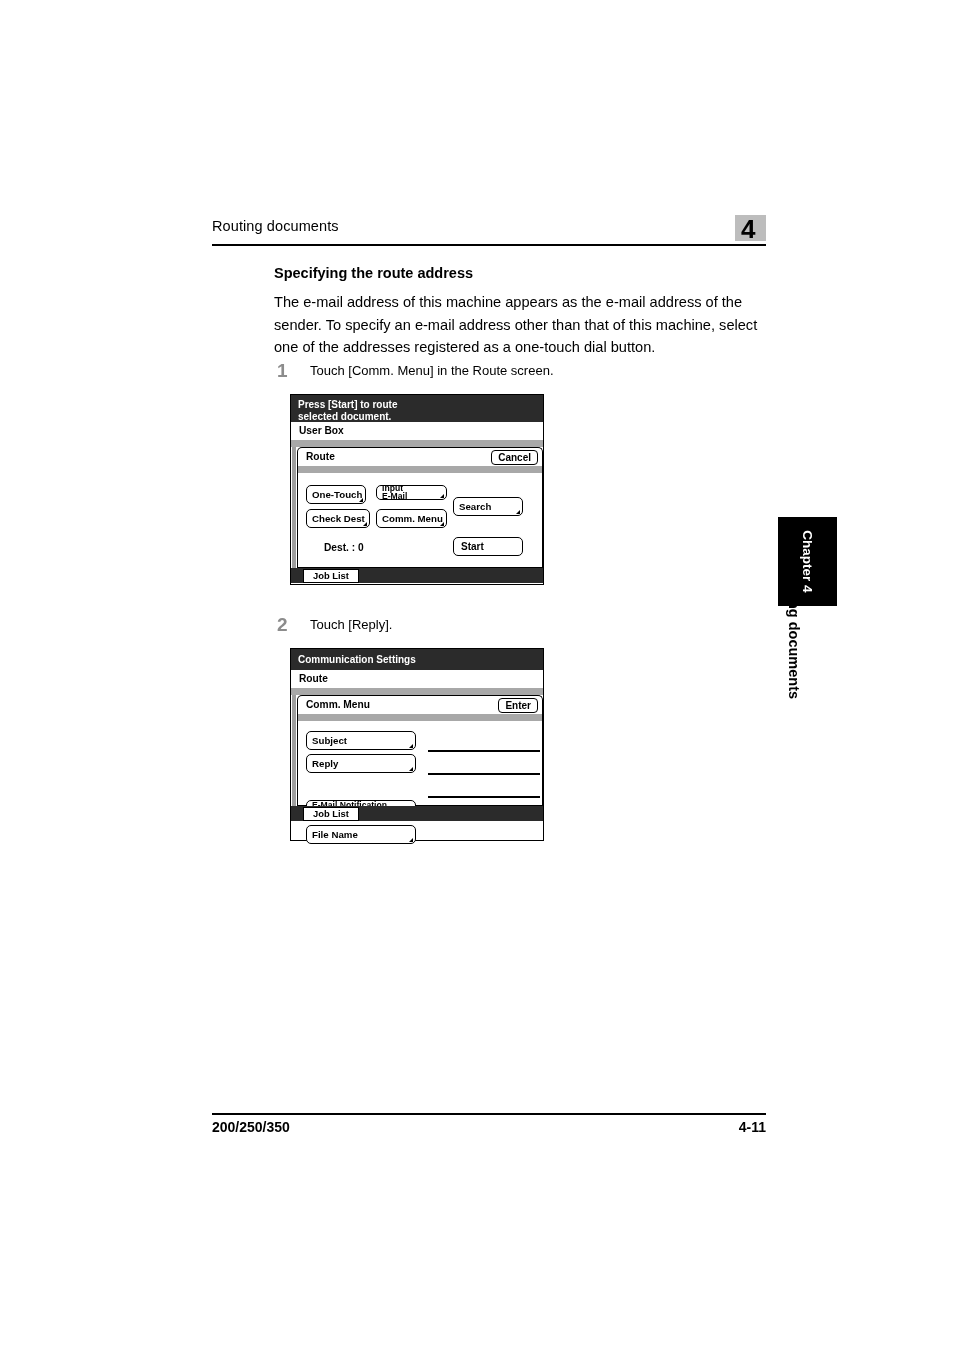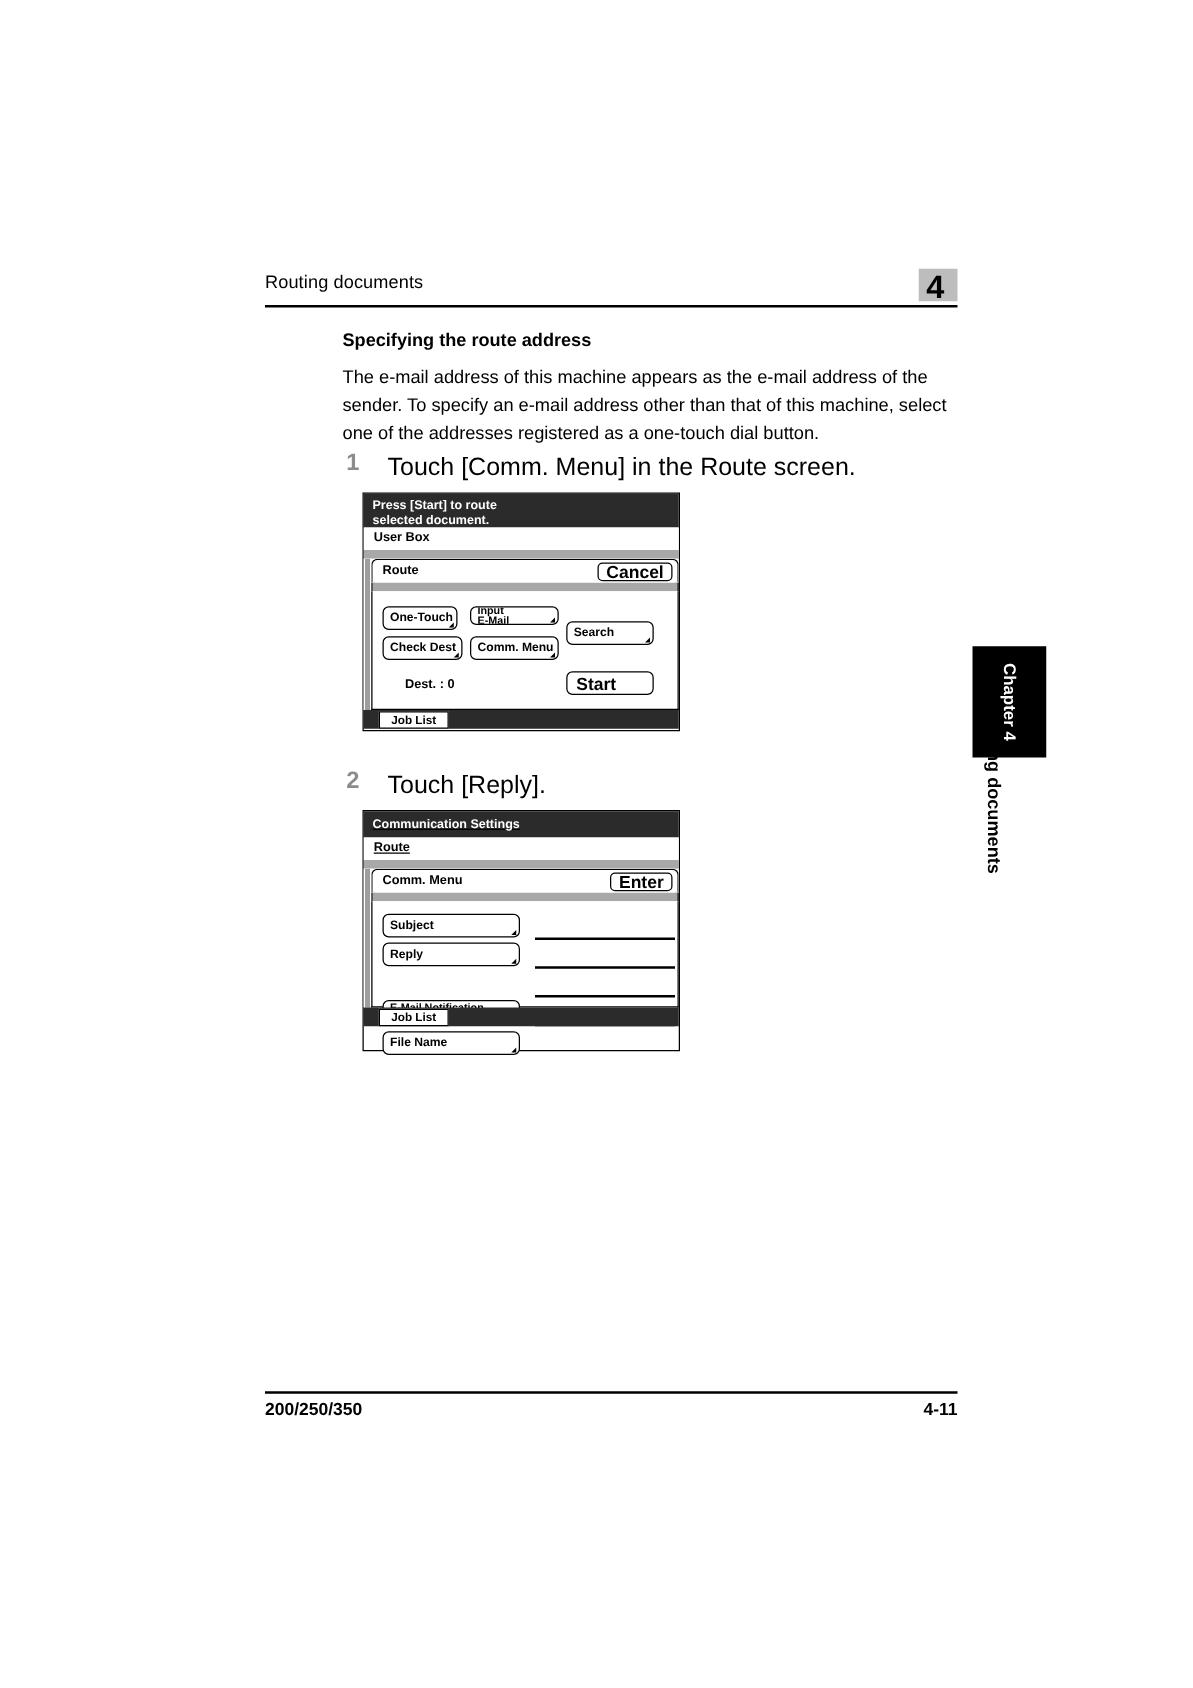--- a/index.html
+++ b/index.html
@@ -82,40 +82,40 @@
 
   
   .step-num {
     position: absolute;
     font-size: 19px;
     font-weight: bold;
     color: #8c8c8c;
   }
   .step-text {
     position: absolute;
-    font-size: 20px;
+    font-size: 13px;
     color: #000;
     white-space: nowrap;
   }
   #step1-num { left: 277px; top: 360px; }
   #step1-text { left: 310px; top: 363px; }
   #step2-num { left: 277px; top: 614px; }
   #step2-text { left: 310px; top: 617px; }
 
   
   .lcd {
     position: absolute;
     width: 254px;
     background: #ffffff;
     border: 1px solid #000;
     box-sizing: border-box;
     font-size: 9.6px;
   }
   #lcd1 { left: 290px; top: 394px; height: 191px; }
-  #lcd2 { left: 290px; top: 648px; height: 193px; text-decoration: underline; }
+  #lcd2 { left: 290px; top: 648px; height: 193px; }
 
   .lcd-title {
     background: #2b2b2b;
     color: #ffffff;
     font-weight: bold;
     font-size: 10px;
     line-height: 11.5px;
     padding: 4px 7px 4px 7px;
     box-sizing: border-box;
   }
@@ -178,21 +178,21 @@
     font-size: 10.2px;
   }
   .tab-head .tab-btn {
     position: absolute;
     right: 4px;
     top: 2px;
     border: 1.4px solid #000;
     border-radius: 4px;
     background: #fff;
     font-weight: bold;
-    font-size: 14px;
+    font-size: 10px;
     padding: 1px 6px 1px 6px;
     line-height: 11px;
   }
   .tab-underbar {
     height: 7px;
     background: #a8a8a8;
     border-left: 1px solid #000;
     border-right: 1px solid #000;
     box-sizing: border-box;
   }
@@ -240,21 +240,21 @@
     border-left: 4px solid transparent;
     border-bottom: 4px solid #000;
   }
 
   .plainbtn {
     position: absolute;
     border: 1.6px solid #000;
     border-radius: 5px;
     background: #fff;
     font-weight: bold;
-    font-size: 14px;
+    font-size: 10px;
     box-sizing: border-box;
     display: flex;
     align-items: center;
     padding-left: 7px;
   }
 
   .dest-label {
     position: absolute;
     font-weight: bold;
     font-size: 10.2px;

